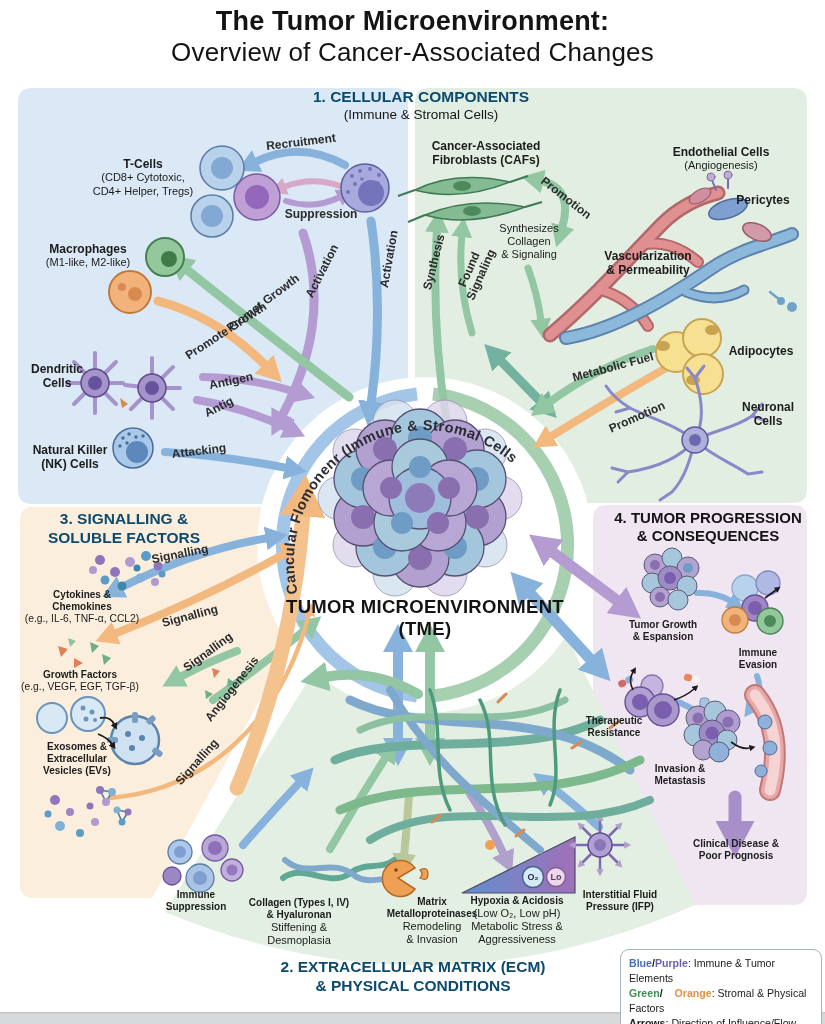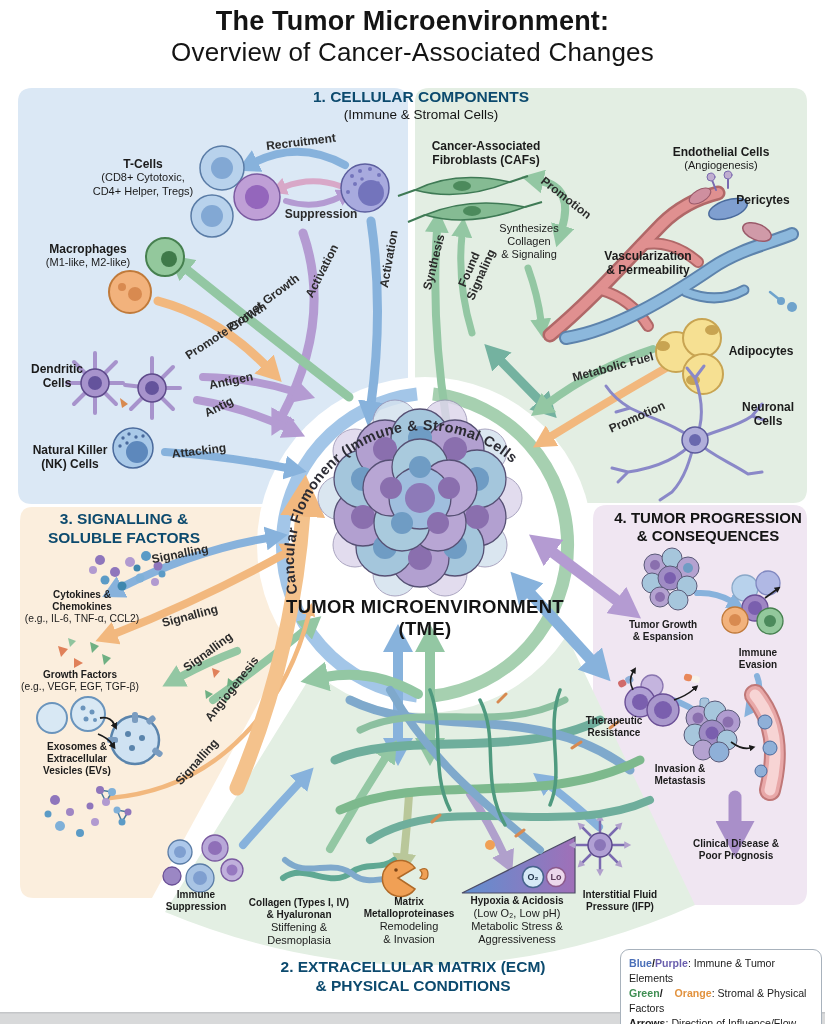--- a/index.html
+++ b/index.html
@@ -582,21 +582,21 @@
 <div class="lbl" style="left:196px;top:901px;">
       <span class="b2">Immune</span>
       <span class="b2">Suppression</span>
     </div>
 <div class="lbl" style="left:299px;top:922px;">
       <span class="b2">Collagen (Types I, IV)</span>
       <span class="b2">&amp; Hyaluronan</span>
       <span class="sm">Stiffening &amp;</span>
       <span class="sm">Desmoplasia</span>
     </div>
-<div class="lbl" style="left:409px;top:921px;">
+<div class="lbl" style="left:432px;top:921px;">
       <span class="b2">Matrix</span>
       <span class="b2">Metalloproteinases</span>
       <span class="sm">Remodeling</span>
       <span class="sm">&amp; Invasion</span>
     </div>
 <div class="lbl" style="left:517px;top:921px;">
       <span class="b2">Hypoxia &amp; Acidosis</span>
       <span class="sm">(Low O₂, Low pH)</span>
       <span class="sm">Metabolic Stress &amp;</span>
       <span class="sm">Aggressiveness</span>

